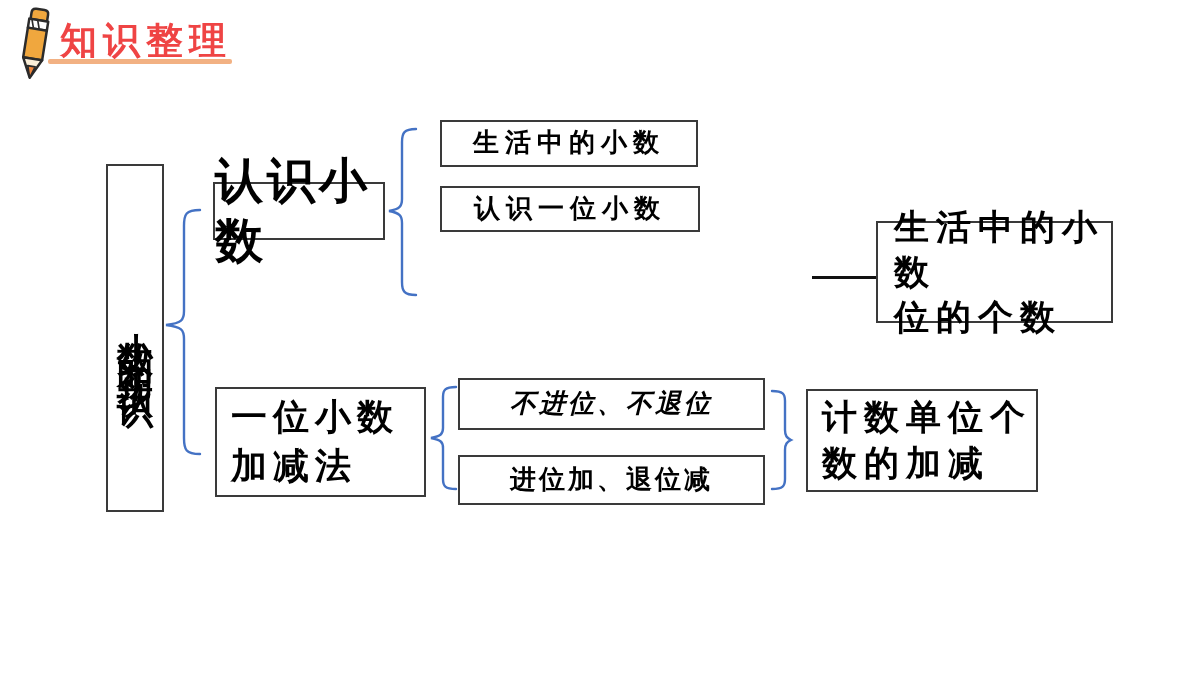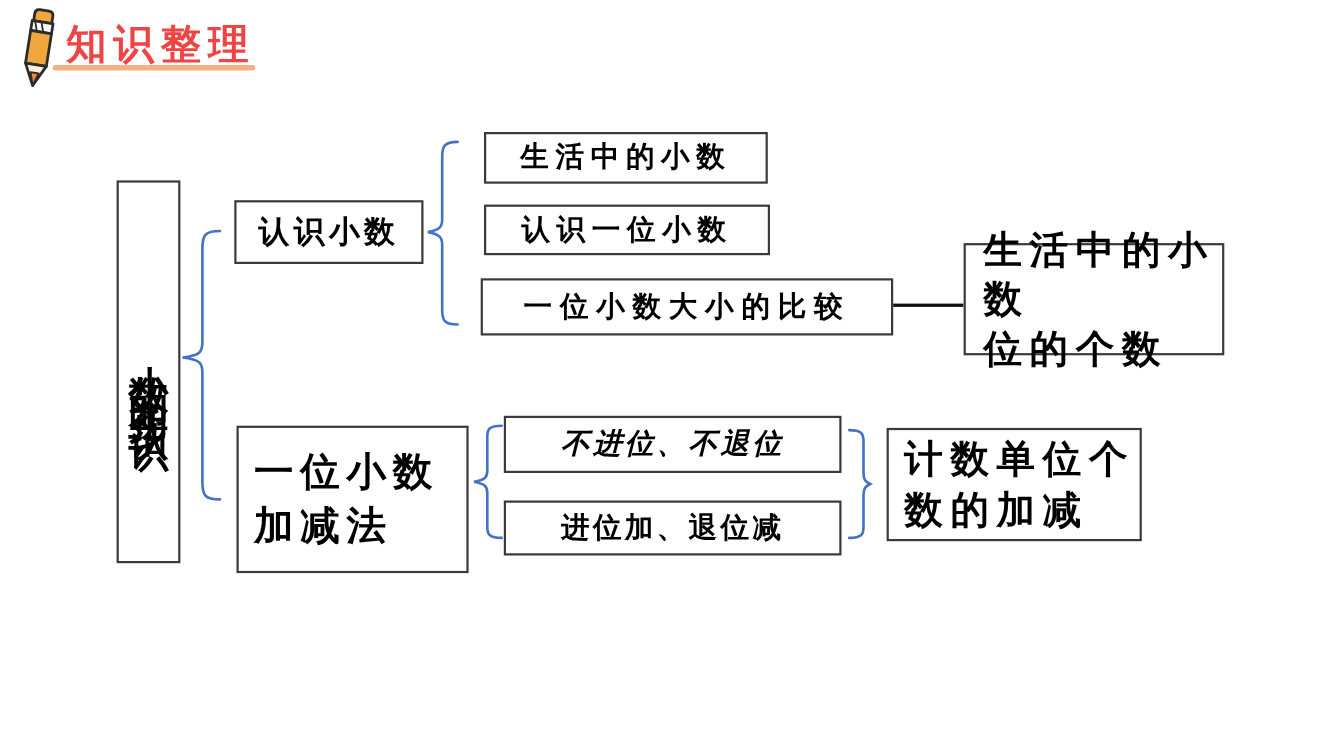--- a/index.html
+++ b/index.html
@@ -23,26 +23,26 @@
     font-weight:bold;font-size:26px;line-height:1.25;letter-spacing:5px;
     white-space:pre-line;color:#000;
   }
   .box.leftal{justify-content:flex-start;text-align:left;}
   .root-box{
     writing-mode:vertical-rl;text-orientation:upright;
     font-size:36px;letter-spacing:10px;line-height:58px;
     justify-content:center;
   }
   .b-root {left:106px;top:164px;width:58px;height:348px;}
-  .b-b1   {left:213px;top:182px;width:172px;height:58px;font-size:28px;letter-spacing:4px;}
+  .b-b1   {left:213px;top:182px;width:172px;height:58px;font-size:48px;letter-spacing:4px;}
   .b-c1   {left:440px;top:120px;width:258px;height:47px;letter-spacing:6px;}
   .b-c2   {left:440px;top:186px;width:260px;height:46px;letter-spacing:6px;text-align:center;}
   .b-c3   {left:437px;top:253px;width:375px;height:52px;letter-spacing:7px;}
   .b-r1   {left:876px;top:221px;width:237px;height:102px;font-size:35px;letter-spacing:7px;line-height:45px;padding-left:16px;}
-  .b-b2   {left:215px;top:387px;width:211px;height:134px;font-size:36px;letter-spacing:6px;line-height:49px;padding-left:14px;}
+  .b-b2   {left:215px;top:387px;width:211px;height:110px;font-size:36px;letter-spacing:6px;line-height:49px;padding-left:14px;}
   .b-c4   {left:458px;top:378px;width:307px;height:52px;letter-spacing:3px;font-style:italic;}
   .b-c5   {left:458px;top:455px;width:307px;height:50px;letter-spacing:3px;}
   .b-r2   {left:806px;top:389px;width:232px;height:103px;font-size:35px;letter-spacing:7px;line-height:46px;padding-left:14px;}
   
   .brace{position:absolute;}
   .brace path{fill:none;stroke:#4472C4;stroke-width:2.4;stroke-linecap:round;}
   .connector{position:absolute;left:812px;top:276px;width:64px;height:3px;background:#111;}
 </style>
 </head>
 <body>
@@ -69,21 +69,20 @@
   </svg>
 
   <div class="box b-b1">认识小数</div>
 
   <svg class="brace" style="left:386px;top:126px;" width="32" height="172" viewBox="0 0 32 172">
     <path d="M30,3 C18,3 16,7 16,16 L16,73 C16,80 14,83 3,85 C14,87 16,90 16,97 L16,156 C16,165 18,169 30,169"></path>
   </svg>
 
   <div class="box b-c1">生活中的小数</div>
   <div class="box b-c2">认识一位小数</div>
-  <div class="box b-c3">一位小数大小的比较</div>
 
   <div class="connector"></div>
 
   <div class="box leftal b-r1">生活中的小数
 位的个数</div>
 
   <div class="box leftal b-b2">一位小数
 加减法</div>
 
   <svg class="brace" style="left:428px;top:384px;" width="30" height="108" viewBox="0 0 30 108">

